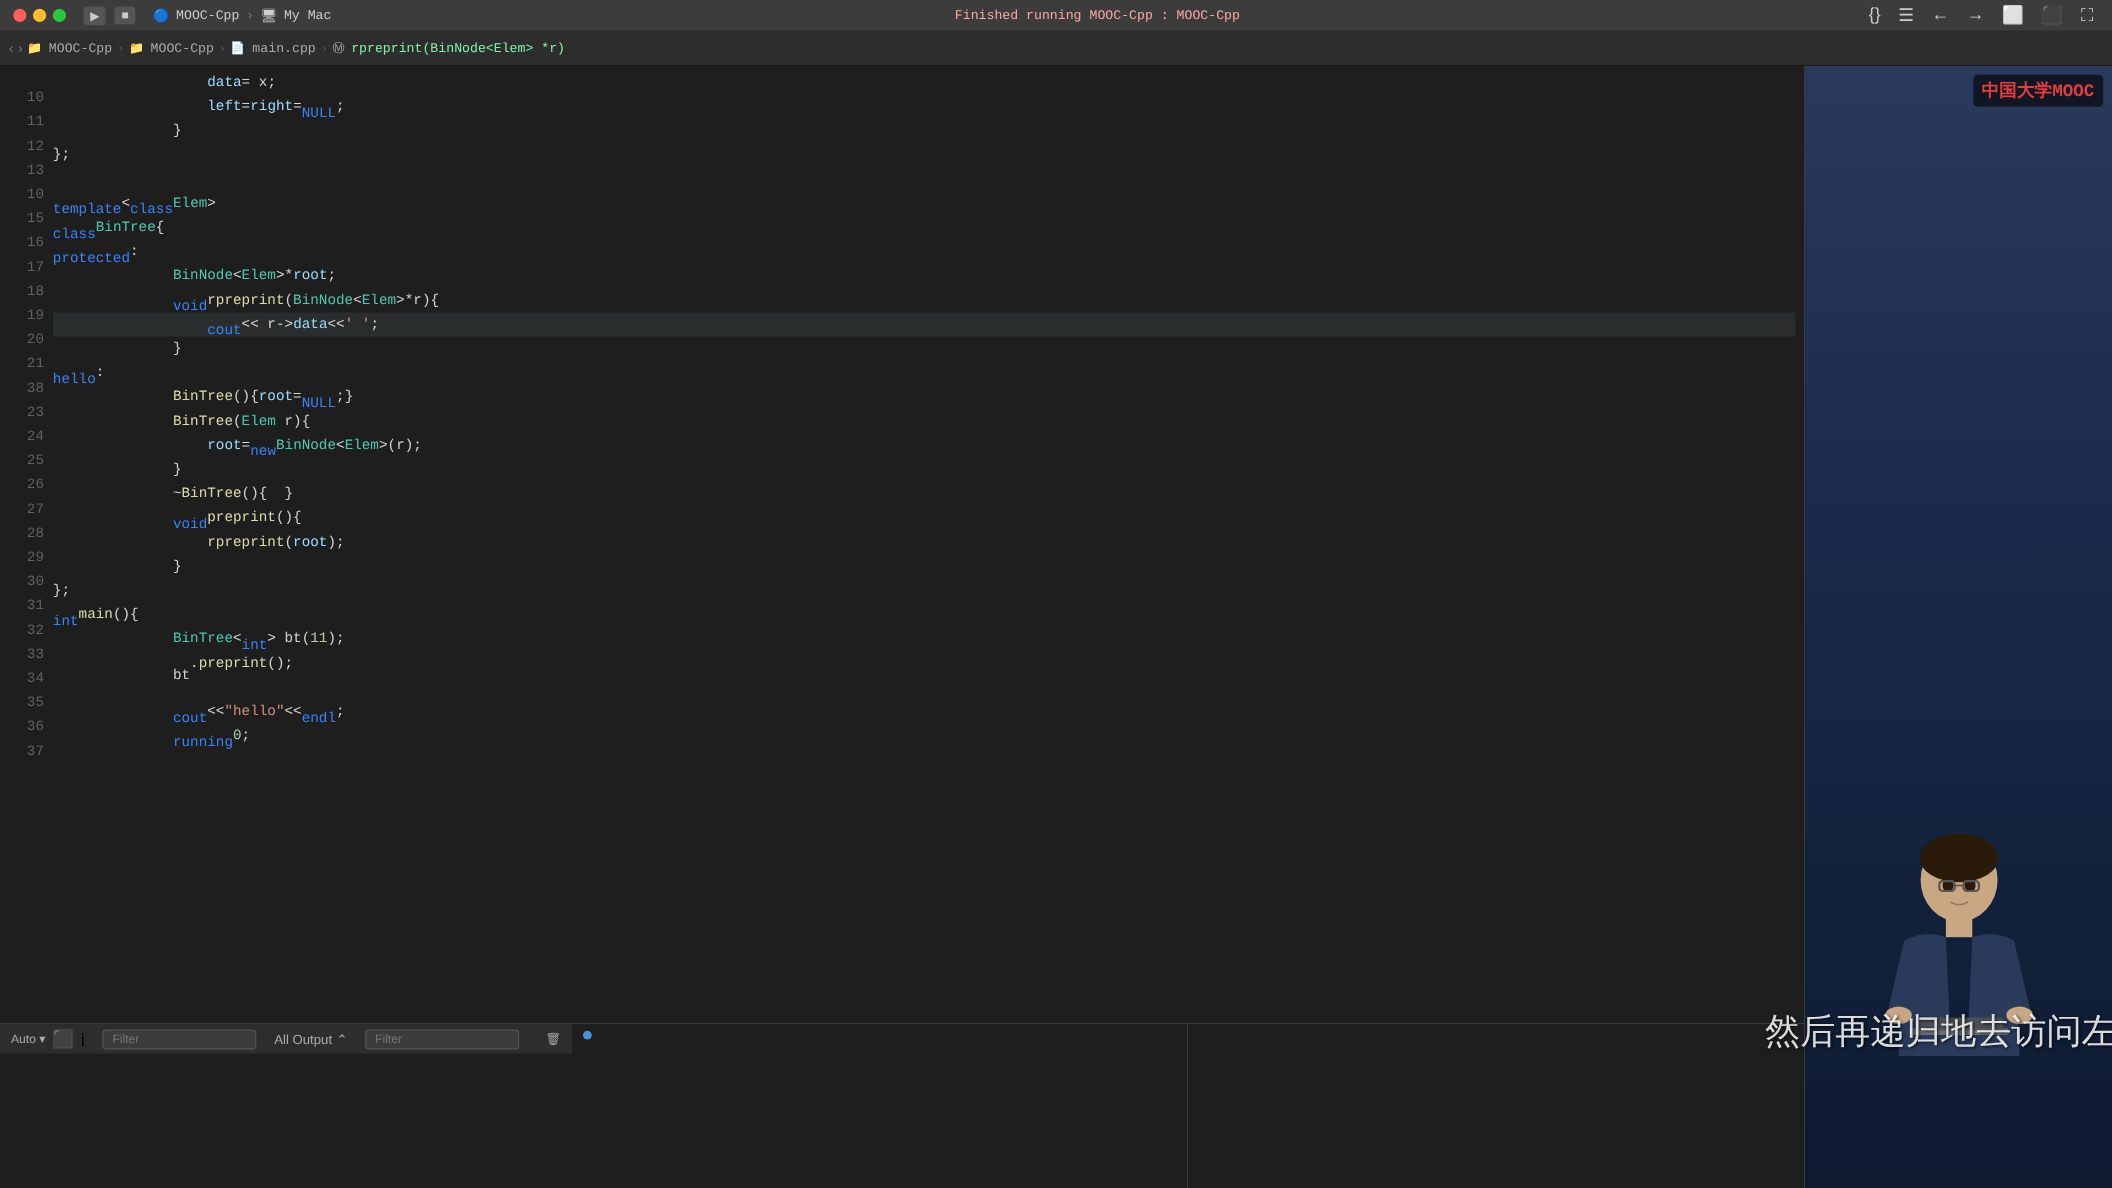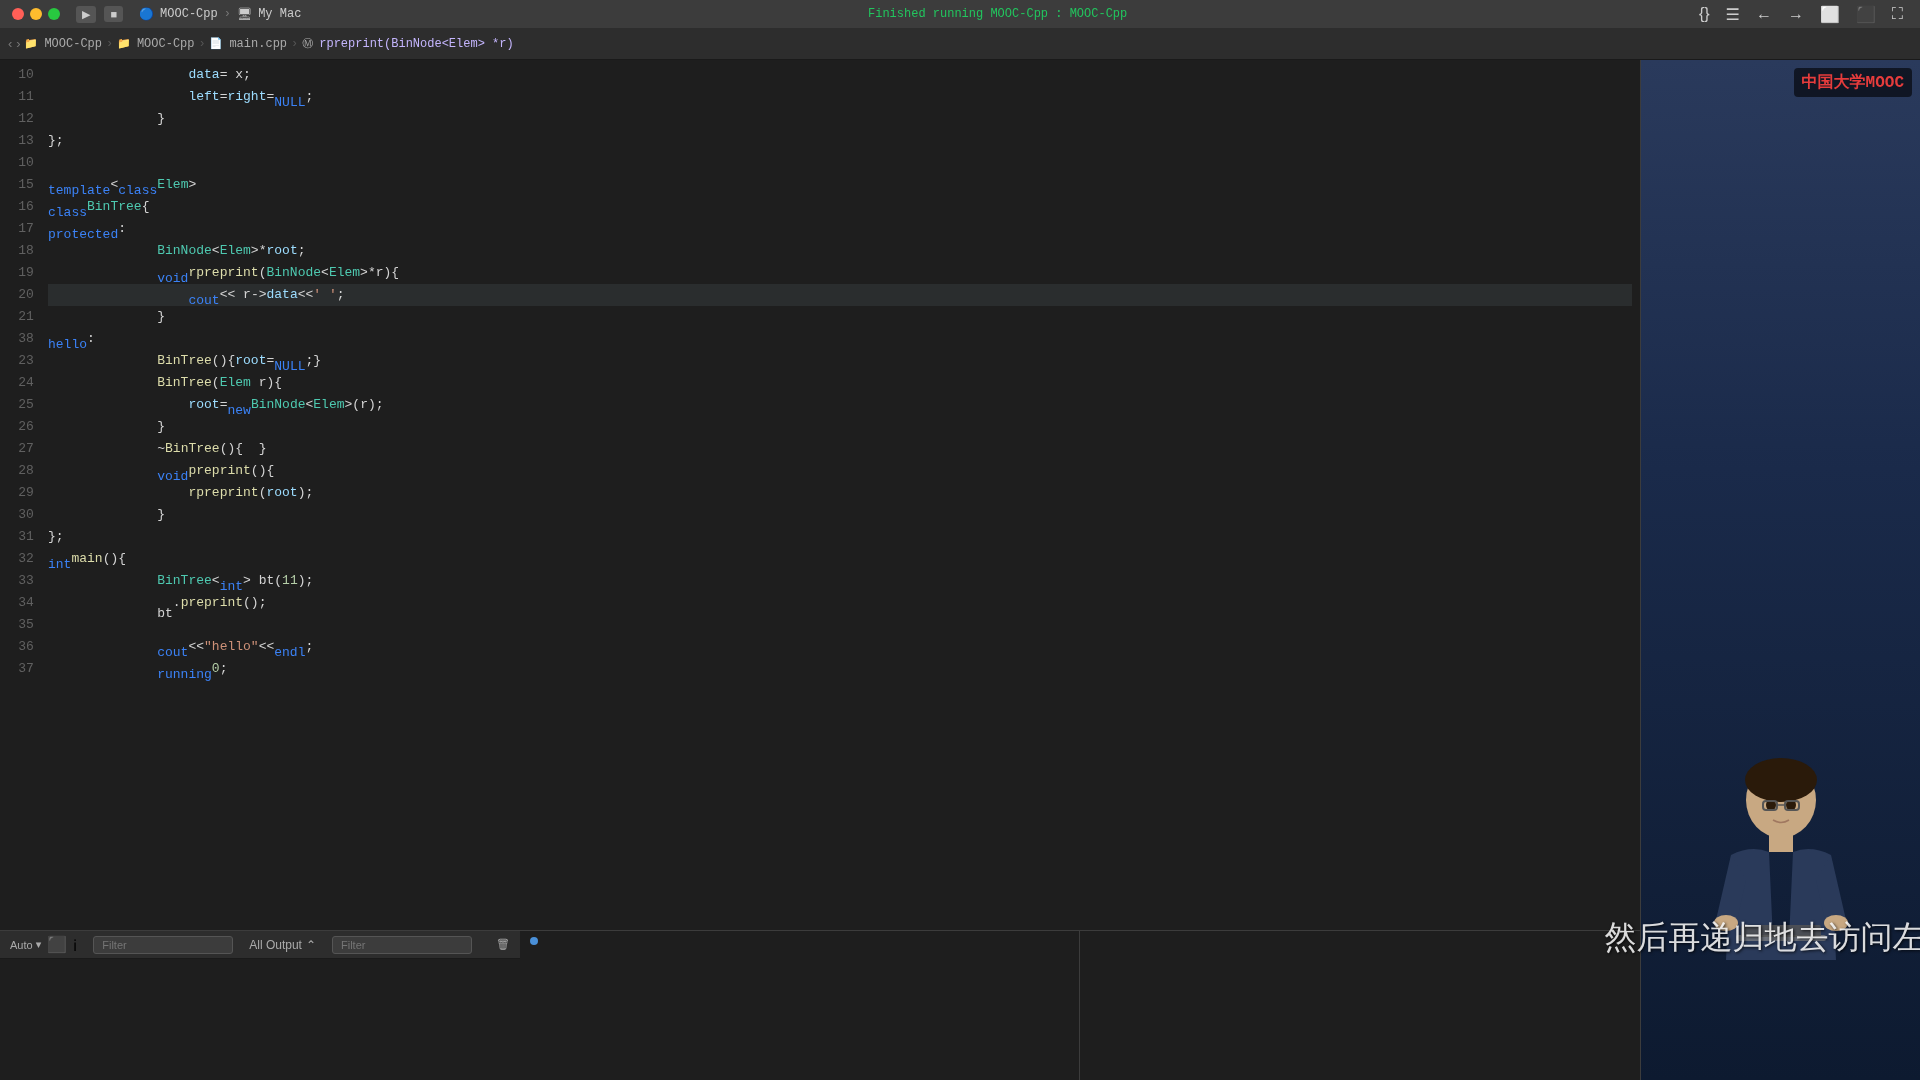--- a/index.html
+++ b/index.html
@@ -52,21 +52,21 @@
       display: flex;
       align-items: center;
       gap: 6px;
       color: #ccc;
       font-size: 12px;
     }
     .titlebar-app .sep { color: #777; }
     .titlebar-title {
       flex: 1;
       text-align: center;
-      color: #22c55e;
+      color: #fca5a5;
       font-size: 12px;
     }
     .titlebar-right {
       display: flex;
       align-items: center;
       gap: 6px;
     }
     .titlebar-right-btn {
       background: none;
       border: none;
@@ -103,21 +103,21 @@
     .breadcrumb {
       display: flex;
       align-items: center;
       gap: 4px;
       font-size: 12px;
       color: #aaa;
       flex: 1;
     }
     .breadcrumb-sep { color: #555; }
     .breadcrumb-item { color: #aaa; }
-    .breadcrumb-item.active { color: #c4b5fd; text-align: right; }
+    .breadcrumb-item.active { color: #86efac; text-align: right; }
     .breadcrumb-icon { font-size: 11px; margin-right: 2px; }
 
     
     .main-container {
       display: flex;
       flex: 1;
       overflow: hidden;
     }
 
     
@@ -133,26 +133,27 @@
     .code-view {
       flex: 1;
       display: flex;
       overflow: hidden;
       padding: 4px 0;
     }
 
     .line-numbers {
       width: 48px;
       padding: 0 8px 0 12px;
-      text-align: center;
+      text-align: right;
       color: #606060;
       font-size: 13px;
       line-height: 22px;
       user-select: none;
       flex-shrink: 0;
+      margin-top: 14px;
     }
 
     .code-content {
       flex: 1;
       font-size: 13px;
       line-height: 22px;
       color: #d4d4d4;
       overflow-x: auto;
       padding-right: 8px;
     }

